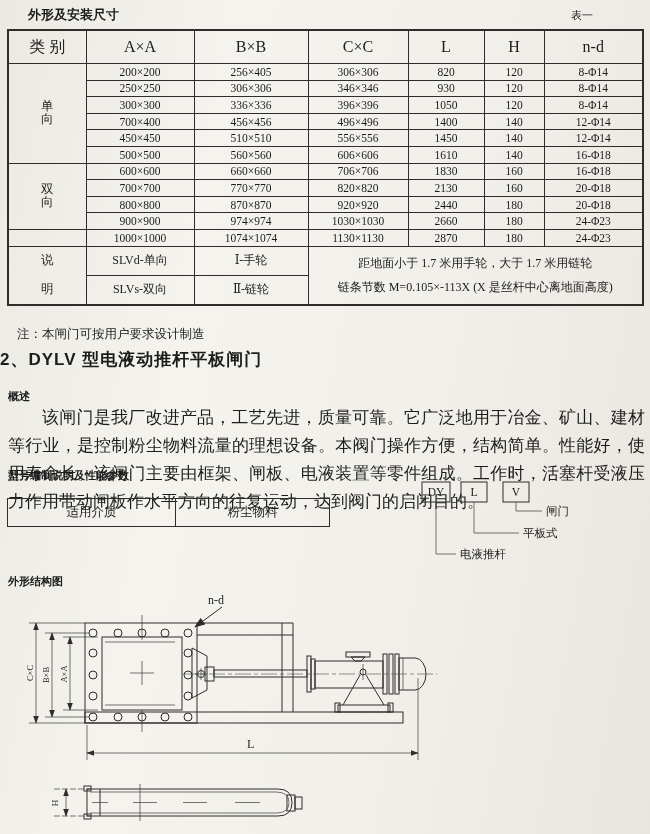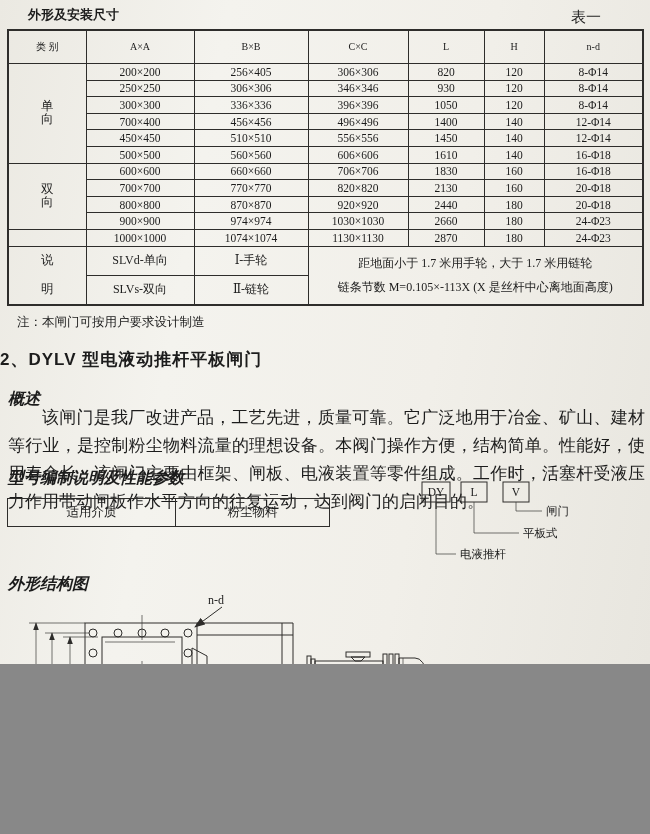--- a/index.html
+++ b/index.html
@@ -1,54 +1,54 @@
 <!DOCTYPE html>
 <html><head>
 <meta charset="utf-8">
 <style>
   html,body{margin:0;padding:0;background:#888;}
-  .page{position:relative;width:650px;height:664px;overflow:hidden;
+  .page{position:relative;width:650px;height:834px;overflow:hidden;
     background:linear-gradient(100deg,#ebe9e2,#f4f3ee 30%,#f1efe9 65%,#e8e6df);
     font-family:"Liberation Serif","DejaVu Serif",serif;color:#1c1c1c;}
   .abs{position:absolute;}
   .bold-hd{font-family:"Liberation Sans","DejaVu Sans",sans-serif;font-weight:bold;}
 
   
   table.dim{border-collapse:collapse;table-layout:fixed;width:635px;background:transparent;}
   table.dim td{border:1px solid #2e2d2b;text-align:center;vertical-align:middle;
     font-size:11.5px;padding:0;line-height:1.05;}
   table.dim{border:2px solid #2e2d2b;}
-  tr.r-h td{height:32px;font-size:10px;margin-top:6px;}
+  tr.r-h td{height:32px;font-size:16px;margin-top:6px;}
   tr.r-d{height:16.6px;}
   tr.r-l td{height:28px;font-size:12px;}
   td.grp>div{display:flex;flex-direction:column;justify-content:space-around;height:100%;
     font-size:12.5px;}
   td.notecell{font-size:12px;font-family:Liberation Serif, serif;}
   td.notecell .nl{line-height:24px;}
 
   
   table.spec{border-collapse:collapse;table-layout:fixed;width:322px;border:1.5px solid #2e2d2b;}
   table.spec td{border:1px solid #2e2d2b;text-align:center;height:27px;font-size:12.5px;padding:0;}
 
   .para{font-size:17px;line-height:28px;text-align:justify;text-indent:2em;}
-  .small-hd{font-size:16px;font-style:italic;}
+  .small-hd{font-size:11px;}
   .title2{font-size:17px;letter-spacing:1px;}
 
   svg text{fill:#1c1c1c;font-family:"Liberation Serif","DejaVu Serif",serif;}
   svg .ln{stroke:#2e2d2b;stroke-width:1;fill:none;}
   svg .thin{stroke:#3a3a38;stroke-width:0.7;fill:none;}
   svg .cl{stroke:#4a4a46;stroke-width:0.6;fill:none;}
 </style>
 </head>
 <body>
 
 <div class="page">
 
   <div class="abs bold-hd" style="left:28px;top:6px;font-size:13px;">外形及安装尺寸</div>
-  <div class="abs" style="left:571px;top:8px;font-size:15px;">表一</div>
+  <div class="abs" style="left:571px;top:8px;font-size:11px;">表一</div>
 
   <table class="dim abs" style="left:7px;top:29px;">
     <colgroup>
       <col style="width:78px">
         <col style="width:108px">
         <col style="width:114px">
       <col style="width:100px">
         <col style="width:76px">
         <col style="width:60px">
         <col style="width:99px">
@@ -178,21 +178,21 @@
         <div class="nl">链条节数 M=0.105×-113X (X 是丝杆中心离地面高度)</div>
       </td>
     </tr>
     <tr class="r-l">
       <td>SLVs-双向</td>
       <td>Ⅱ-链轮</td>
     </tr>
     </tbody>
   </table>
 
-  <div class="abs" style="left:17px;top:314px;font-size:12.5px;">注：本闸门可按用户要求设计制造</div>
+  <div class="abs" style="left:17px;top:326px;font-size:12.5px;">注：本闸门可按用户要求设计制造</div>
 
   <div class="abs bold-hd title2" style="left:0;top:348px;width:650px;">2、DYLV 型电液动推杆平板闸门</div>
 
   <div class="abs bold-hd small-hd" style="left:8px;top:389px;">概述</div>
   <div class="abs para" style="left:8px;top:404px;width:637px;">该闸门是我厂改进产品，工艺先进，质量可靠。它广泛地用于冶金、矿山、建材等行业，是控制粉尘物料流量的理想设备。本阀门操作方便，结构简单。性能好，使用寿命长。该闸门主要由框架、闸板、电液装置等零件组成。工作时，活塞杆受液压力作用带动闸板作水平方向的往复运动，达到阀门的启闭目的。</div>
 
   <div class="abs bold-hd small-hd" style="left:8px;top:468px;">型号编制说明及性能参数</div>
 
   <table class="spec abs" style="left:7px;top:498px;">
     <colgroup>

